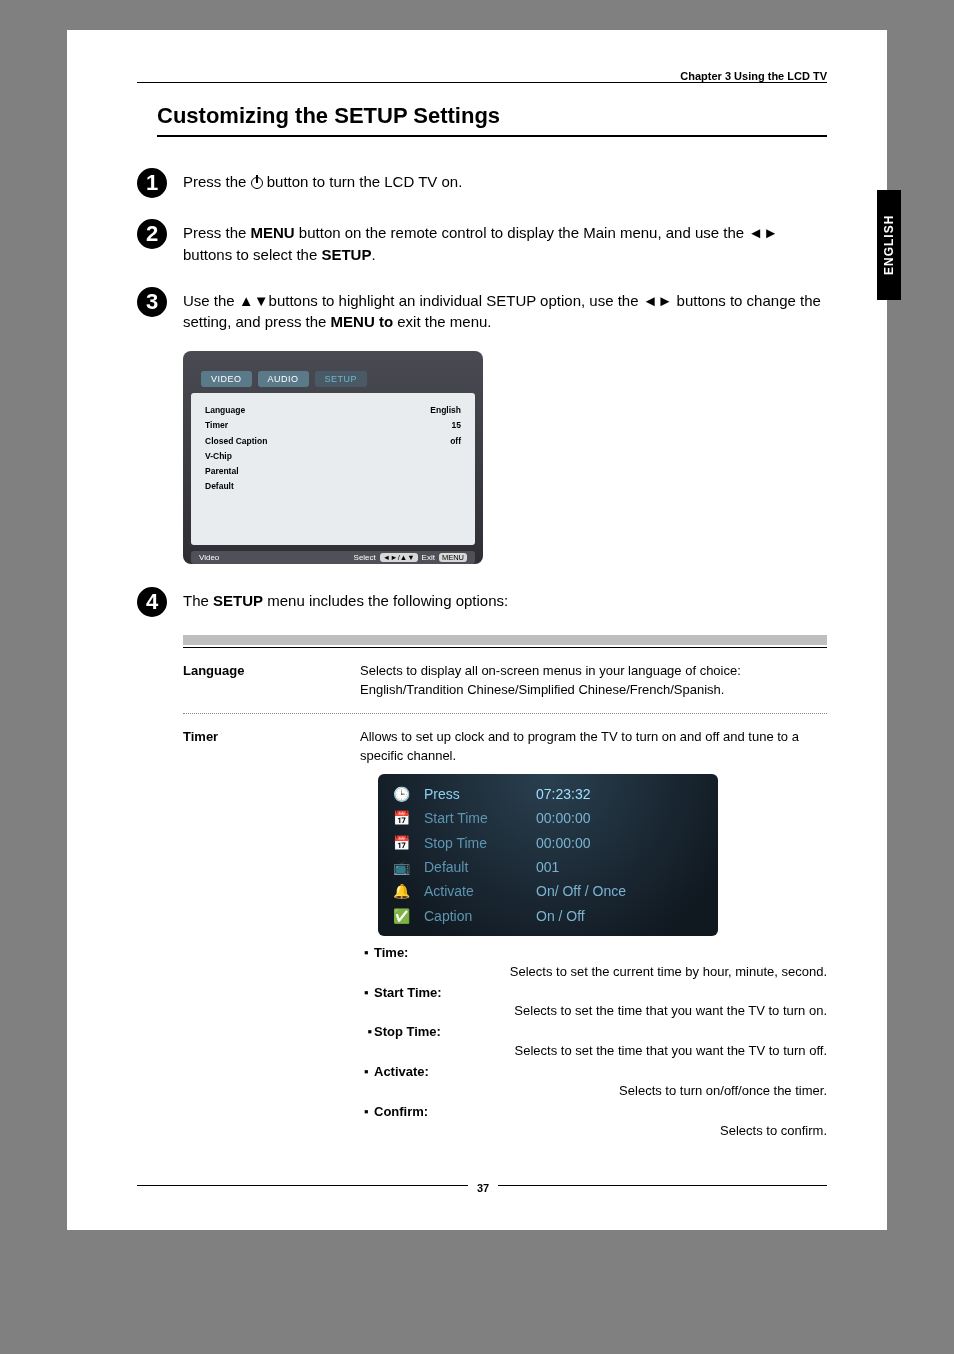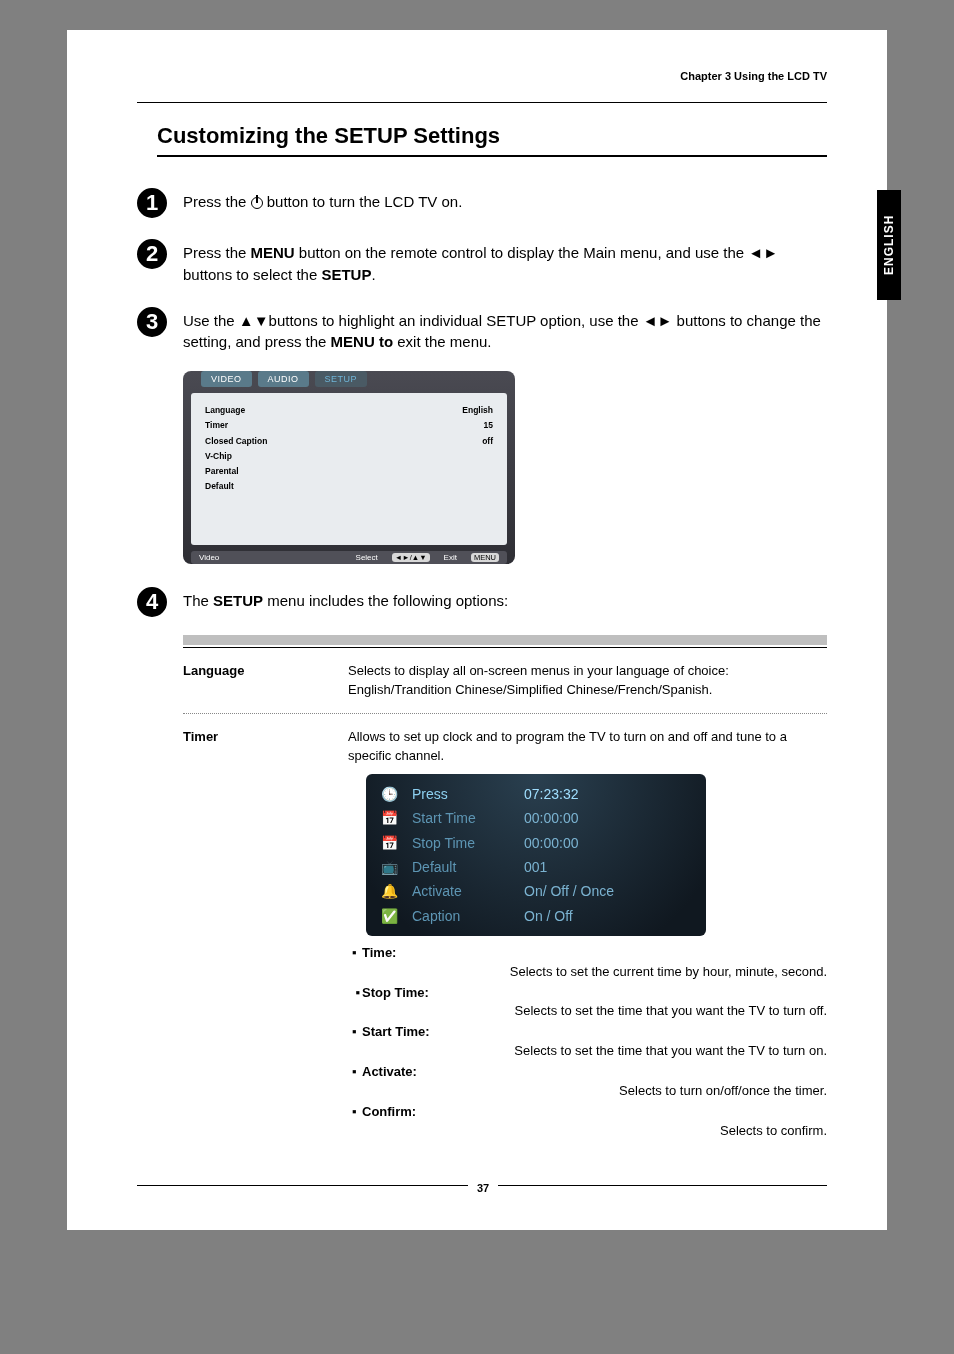--- a/index.html
+++ b/index.html
@@ -7,21 +7,21 @@
   .page {
     position: relative;
     width: 820px;
     height: 1200px;
     margin: 30px auto;
     background: #fff;
     padding: 40px 60px 40px 70px;
   }
   .header-bar {
     border-bottom: 1.5px solid #000;
-    padding-bottom: 20px;
+    padding-bottom: 0;
     text-align: right;
     font-size: 11px;
     font-weight: bold;
     margin-bottom: 20px;
   }
   .title {
     font-size: 22px;
     font-weight: bold;
     margin-bottom: 6px;
     margin-left: 20px;
@@ -60,26 +60,26 @@
     vertical-align: -2px;
   }
   .power-icon::after {
     content: "";
     position: absolute;
     left: 4.5px; top: -3px;
     width: 1.5px; height: 8px;
     background: #000;
   }
   .menu-screenshot {
-    width: 332px;
+    width: 300px;
     margin-left: 46px;
     margin-bottom: 12px;
     border-radius: 8px;
     background: linear-gradient(#4a4a52, #2e2e34);
-    padding: 0 0 0 0;
+    padding: 20px 0 0 0;
     font-size: 9px;
     color: #fff;
   }
   .menu-tabs { display: flex; gap: 6px; padding: 0 18px; }
   .menu-tab {
     padding: 3px 10px;
     background: #5a7a8a;
     border-radius: 3px;
     font-size: 9px;
     letter-spacing: 0.5px;
@@ -96,33 +96,33 @@
   .menu-footer {
     display: flex; justify-content: space-between;
     margin: 0 8px 8px 8px;
     background: #505058;
     border-radius: 3px;
     padding: 2px 8px;
     font-size: 8px;
     align-items: center;
   }
   .menu-footer-right {
-    display: inline-flex; gap: 14px; align-items: center;
+    display: inline-flex; gap: 4px; align-items: center;
   }
   .menu-footer-btn {
     background: #d8d8d8; color: #000;
     border-radius: 3px; padding: 0 3px;
     font-size: 7.5px;
   }
   .options-section { margin-left: 46px; margin-top: 10px; }
   .options-header-bar { height: 10px; background: #bfbfbf; margin-bottom: 2px; }
   .options-header-line { border-top: 1.5px solid #000; margin-bottom: 14px; }
   .opt-row { display: flex; font-size: 13px; line-height: 1.45; }
   .opt-label { width: 165px; flex: none; font-weight: bold; }
-  .opt-desc { flex: 1; }
+  .opt-desc { flex: 1; margin-left: 12px; }
   .dotted-sep { border: none; border-top: 1px dotted #888; margin: 14px 0 14px 0; }
   .timer-screenshot {
     width: 340px;
     margin: 8px 0 8px 18px;
     background: radial-gradient(circle at 50% 0%, #2a4050 0%, #101820 85%);
     border-radius: 6px;
     padding: 8px 14px;
     font-family: Arial, sans-serif;
     color: #7bb3d1;
     font-size: 14px;
@@ -312,22 +312,22 @@
           </div>
           <div class="timer-row">
             <span class="timer-icon">✅</span>
             <span class="timer-label">Caption</span>
             <span class="timer-val">On / Off</span>
           </div>
         </div>
 
         <ul class="bullet-list">
           <li><span class="blt">▪</span><span class="lbl">Time:</span><span class="sub">Selects to set the current time by hour, minute, second.</span></li>
+          <li><span class="blt">▪</span><span class="lbl">Start Time:</span><span class="sub">Selects to set the time that you want the TV to turn on.</span></li>
           <li><span class="blt">&nbsp;▪</span><span class="lbl">Stop Time:</span><span class="sub">Selects to set the time that you want the TV to turn off.</span></li>
-          <li><span class="blt">▪</span><span class="lbl">Start Time:</span><span class="sub">Selects to set the time that you want the TV to turn on.</span></li>
           <li><span class="blt">▪</span><span class="lbl">Activate:</span><span class="sub">Selects to turn on/off/once the timer.</span></li>
           <li><span class="blt">▪</span><span class="lbl">Confirm:</span><span class="sub">Selects to confirm.</span></li>
         </ul>
 
       </div>
     </div>
   </div>
 
   <div class="side-tab">ENGLISH</div>
 

